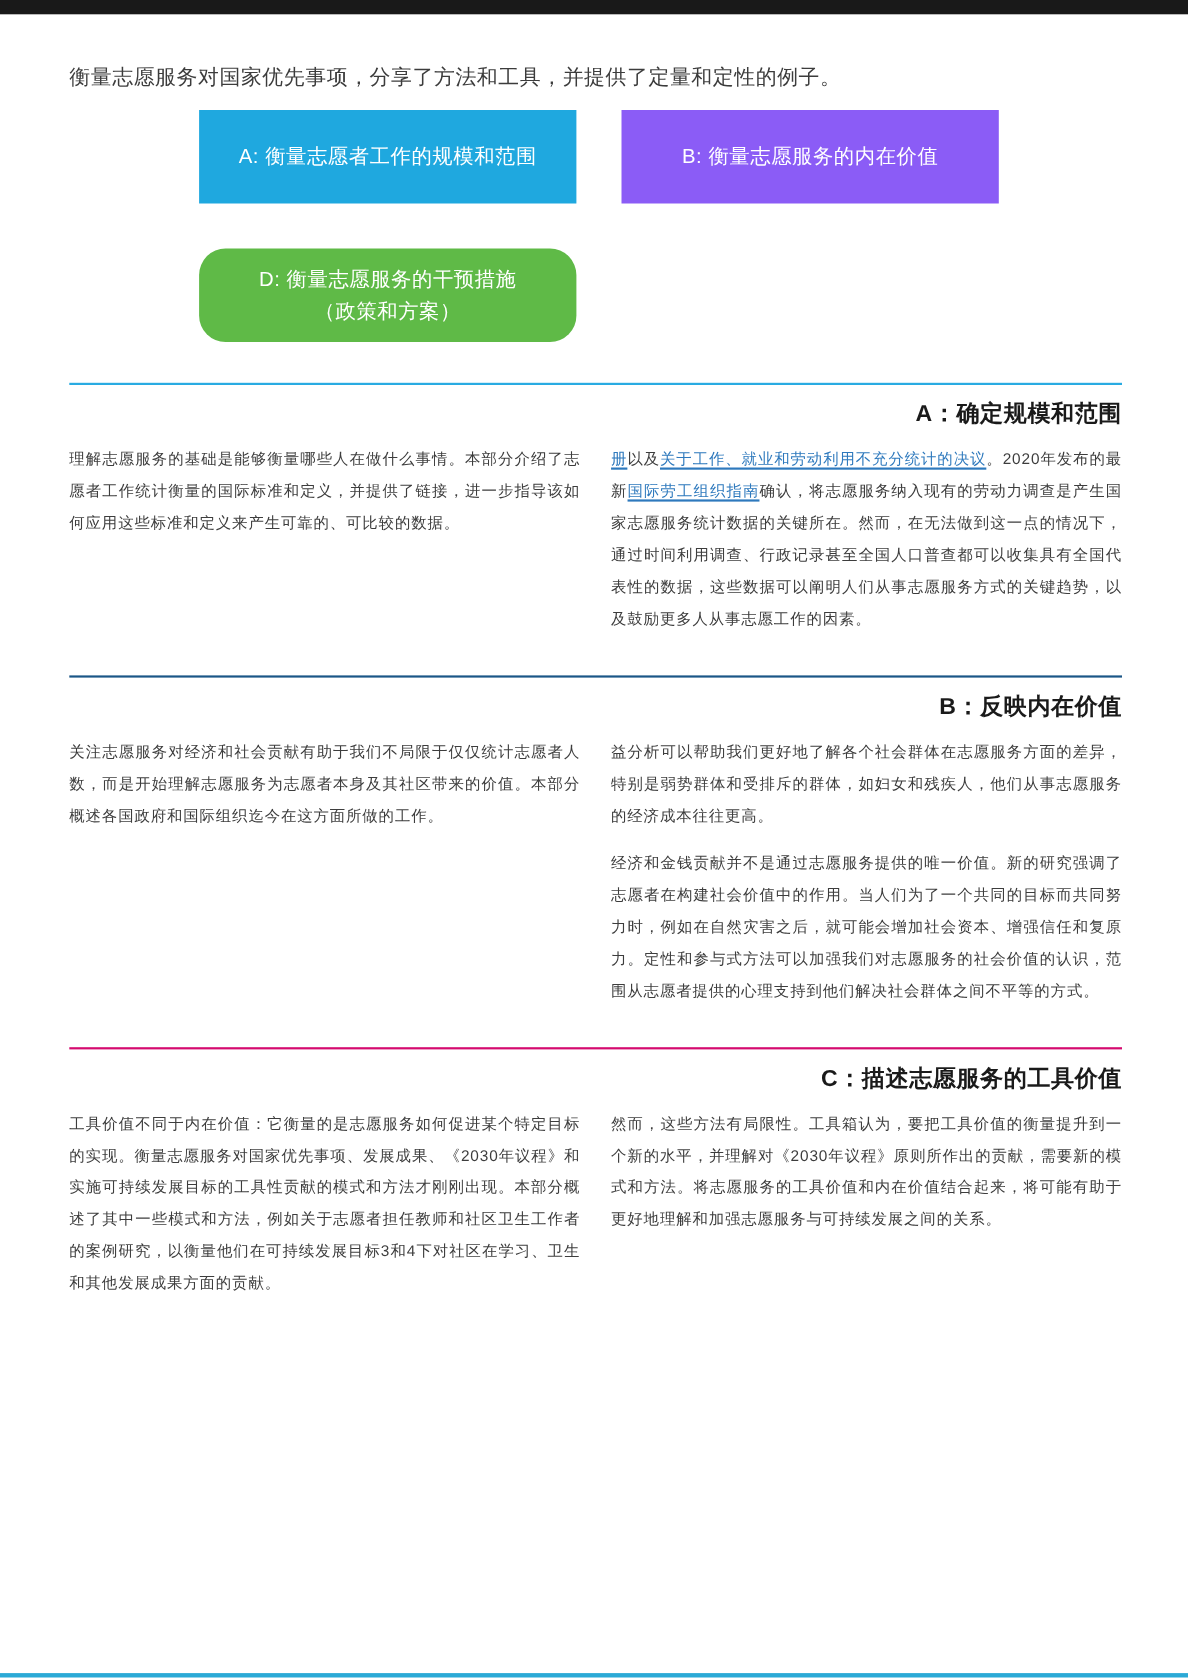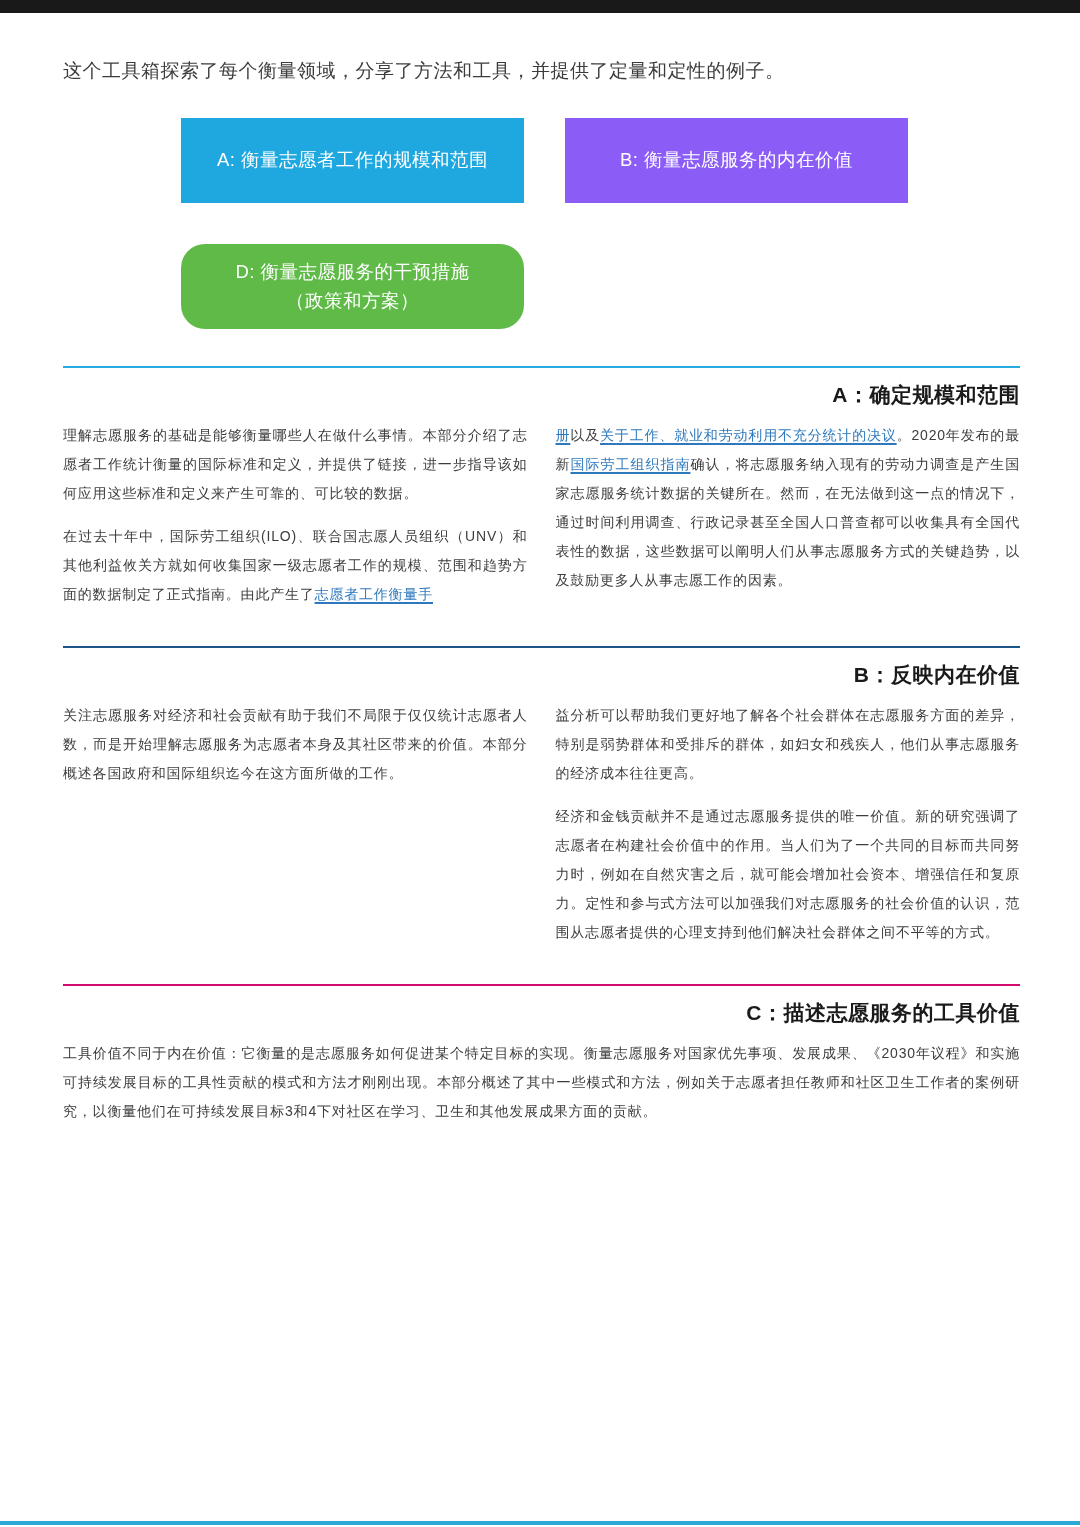--- a/index.html
+++ b/index.html
@@ -15,21 +15,21 @@
   .topbar { width: 100%; height: 13px; }
   .content { padding: 0 60px 0 63px; }
   .intro {
     margin: 47px 0 0;
     font-size: 19px;
     line-height: 22px;
     color: #3c3c3c;
     letter-spacing: 0.5px;
   }
   .boxes {
-    margin: 36px 0 0 118px;
+    margin: 18px 0 0 118px;
     display: grid;
     grid-template-columns: 343px 343px;
     column-gap: 31px;
     row-gap: 31px;
     gap: 41px;
   }
   .mbox {
     height: 85px;
     display: flex;
     align-items: center;
@@ -81,36 +81,35 @@
 </style>
 </head>
 <body>
 
 <div class="page">
 
   <div class="topbar" style="background-color: rgb(25, 25, 25);"></div>
 
   <div class="content">
 
-    <p class="intro">这个工具箱探索了每个衡量领域，分享了方法和工具，并提供了定量和定性的例子。</p>
+    <p class="intro">衡量志愿服务对国家优先事项，分享了方法和工具，并提供了定量和定性的例子。</p>
 
     <div class="boxes">
       <div class="mbox" style="background-color: rgb(31, 168, 223);">A: 衡量志愿者工作的规模和范围</div>
       <div class="mbox" style="background-color: #8b5cf6;">B: 衡量志愿服务的内在价值</div>
       <div class="mbox" style="background-color: rgb(95, 186, 71); border-radius: 24px;">D: 衡量志愿服务的干预措施
 （政策和方案）</div>
     </div>
 
     <section>
       <div class="rule" style="background-color: rgb(41, 171, 226);"></div>
       <h2>A：确定规模和范围</h2>
       <div class="cols">
         <div class="col">
             <p><span>理解志愿服务的基础是能够衡量哪些人在做什么事情。本部分介绍了志愿者工作统计衡量的国际标准和定义，并提供了链接，进一步指导该如何应用这些标准和定义来产生可靠的、可比较的数据。</span></p>
-            <p><span>在过去十年中，国际劳工组织(ILO)、联合国志愿人员组织（UNV）和其他利益攸关方就如何收集国家一级志愿者工作的规模、范围和趋势方面的数据制定了正式指南。由此产生了</span><a class="link">志愿者工作衡量手</a></p>
           </div>
         <div class="col">
             <p><a class="link">册</a><span>以及</span><a class="link">关于工作、就业和劳动利用不充分统计的决议</a><span>。2020年发布的最新</span><a class="link">国际劳工组织指南</a><span>确认，将志愿服务纳入现有的劳动力调查是产生国家志愿服务统计数据的关键所在。然而，在无法做到这一点的情况下，通过时间利用调查、行政记录甚至全国人口普查都可以收集具有全国代表性的数据，这些数据可以阐明人们从事志愿服务方式的关键趋势，以及鼓励更多人从事志愿工作的因素。</span></p>
           </div>
       </div>
     </section>
 
     <section>
       <div class="rule" style="background-color: rgb(27, 86, 135);"></div>
       <h2>B：反映内在价值</h2>
@@ -125,20 +124,23 @@
       </div>
     </section>
 
     <section>
       <div class="rule" style="background-color: rgb(213, 10, 111);"></div>
       <h2>C：描述志愿服务的工具价值</h2>
       <div class="cols">
         <div class="col">
             <p><span>工具价值不同于内在价值：它衡量的是志愿服务如何促进某个特定目标的实现。衡量志愿服务对国家优先事项、发展成果、《2030年议程》和实施可持续发展目标的工具性贡献的模式和方法才刚刚出现。本部分概述了其中一些模式和方法，例如关于志愿者担任教师和社区卫生工作者的案例研究，以衡量他们在可持续发展目标3和4下对社区在学习、卫生和其他发展成果方面的贡献。</span></p>
           </div>
+        <div class="col">
+            <p><span>然而，这些方法有局限性。工具箱认为，要把工具价值的衡量提升到一个新的水平，并理解对《2030年议程》原则所作出的贡献，需要新的模式和方法。将志愿服务的工具价值和内在价值结合起来，将可能有助于更好地理解和加强志愿服务与可持续发展之间的关系。</span></p>
+          </div>
       </div>
     </section>
 
   </div>
 
   <div class="bottomline" style="background-color: rgb(43, 169, 214);"></div>
 
 </div>
 
 </body></html>

